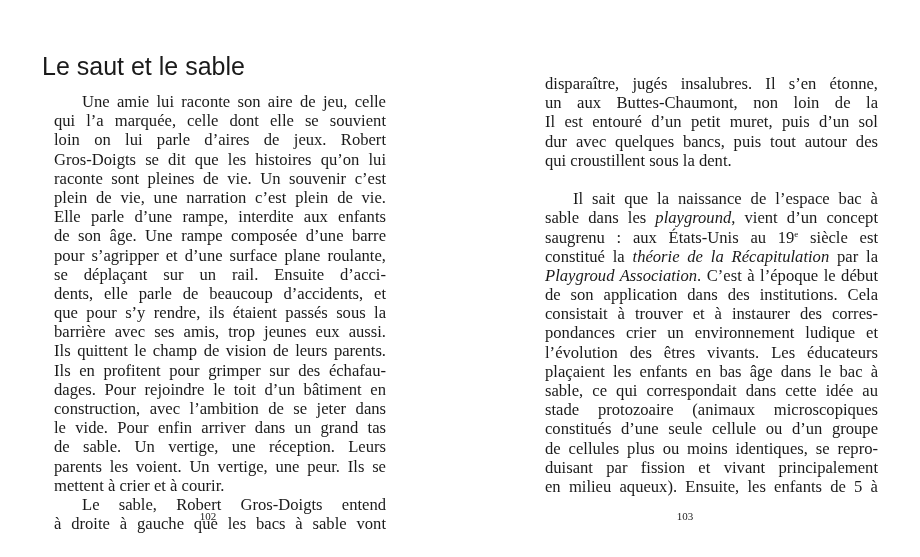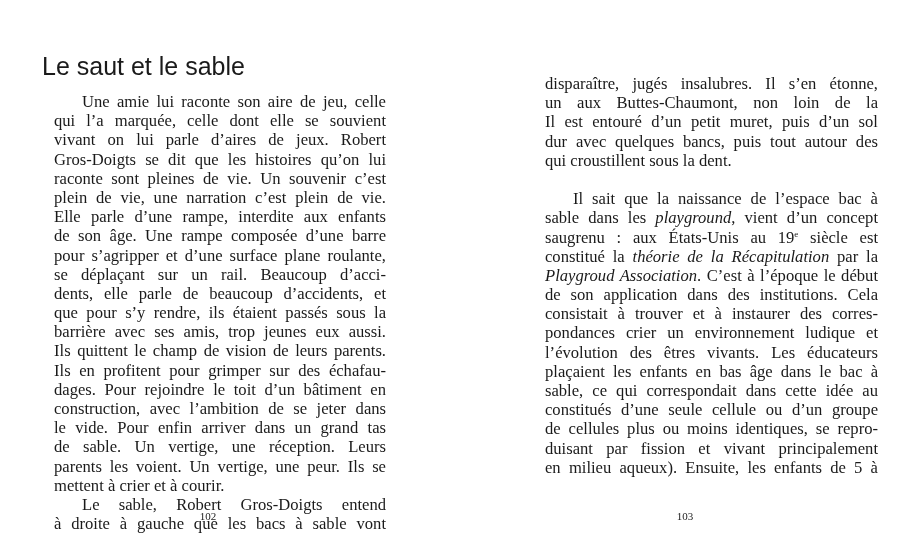--- a/index.html
+++ b/index.html
@@ -38,28 +38,28 @@
   sup { font-size: 9px; line-height: 0; vertical-align: 6px; }
 </style>
 </head>
 <body>
 
 <div class="page" id="page-left">
   <h1 class="title">Le saut et le sable</h1>
   <div class="col" id="left-col">
       <span class="line indent">Une amie lui raconte son aire de jeu, celle</span>
       <span class="line">qui l’a marquée, celle dont elle se souvient</span>
-      <span class="line">vivant on lui parle d’aires de jeux. Robert</span>
+      <span class="line">loin on lui parle d’aires de jeux. Robert</span>
       <span class="line">Gros-Doigts se dit que les histoires qu’on lui</span>
       <span class="line">raconte sont pleines de vie. Un souvenir c’est</span>
       <span class="line">plein de vie, une narration c’est plein de vie.</span>
       <span class="line">Elle parle d’une rampe, interdite aux enfants</span>
       <span class="line">de son âge. Une rampe composée d’une barre</span>
       <span class="line">pour s’agripper et d’une surface plane roulante,</span>
-      <span class="line">se déplaçant sur un rail. Beaucoup d’acci-</span>
+      <span class="line">se déplaçant sur un rail. Ensuite d’acci-</span>
       <span class="line">dents, elle parle de beaucoup d’accidents, et</span>
       <span class="line">que pour s’y rendre, ils étaient passés sous la</span>
       <span class="line">barrière avec ses amis, trop jeunes eux aussi.</span>
       <span class="line">Ils quittent le champ de vision de leurs parents.</span>
       <span class="line">Ils en profitent pour grimper sur des échafau-</span>
       <span class="line">dages. Pour rejoindre le toit d’un bâtiment en</span>
       <span class="line">construction, avec l’ambition de se jeter dans</span>
       <span class="line">le vide. Pour enfin arriver dans un grand tas</span>
       <span class="line">de sable. Un vertige, une réception. Leurs</span>
       <span class="line">parents les voient. Un vertige, une peur. Ils se</span>
@@ -86,20 +86,21 @@
       <span class="line"><span>saugrenu : aux États-Unis au 19</span><sup>e</sup><span> siècle est</span></span>
       <span class="line"><span>constitué la </span><i>théorie de la Récapitulation</i><span> par la</span></span>
       <span class="line"><i>Playgroud Association</i><span>. C’est à l’époque le début</span></span>
       <div id="right-p2-rest">
           <span class="line">de son application dans des institutions. Cela</span>
           <span class="line">consistait à trouver et à instaurer des corres-</span>
           <span class="line">pondances crier un environnement ludique et</span>
           <span class="line">l’évolution des êtres vivants. Les éducateurs</span>
           <span class="line">plaçaient les enfants en bas âge dans le bac à</span>
           <span class="line">sable, ce qui correspondait dans cette idée au</span>
+          <span class="line">stade protozoaire (animaux microscopiques</span>
           <span class="line">constitués d’une seule cellule ou d’un groupe</span>
           <span class="line">de cellules plus ou moins identiques, se repro-</span>
           <span class="line">duisant par fission et vivant principalement</span>
           <span class="line">en milieu aqueux). Ensuite, les enfants de 5 à</span>
         </div>
     </div>
   </div>
   <div class="folio">103</div>
 </div>
 

